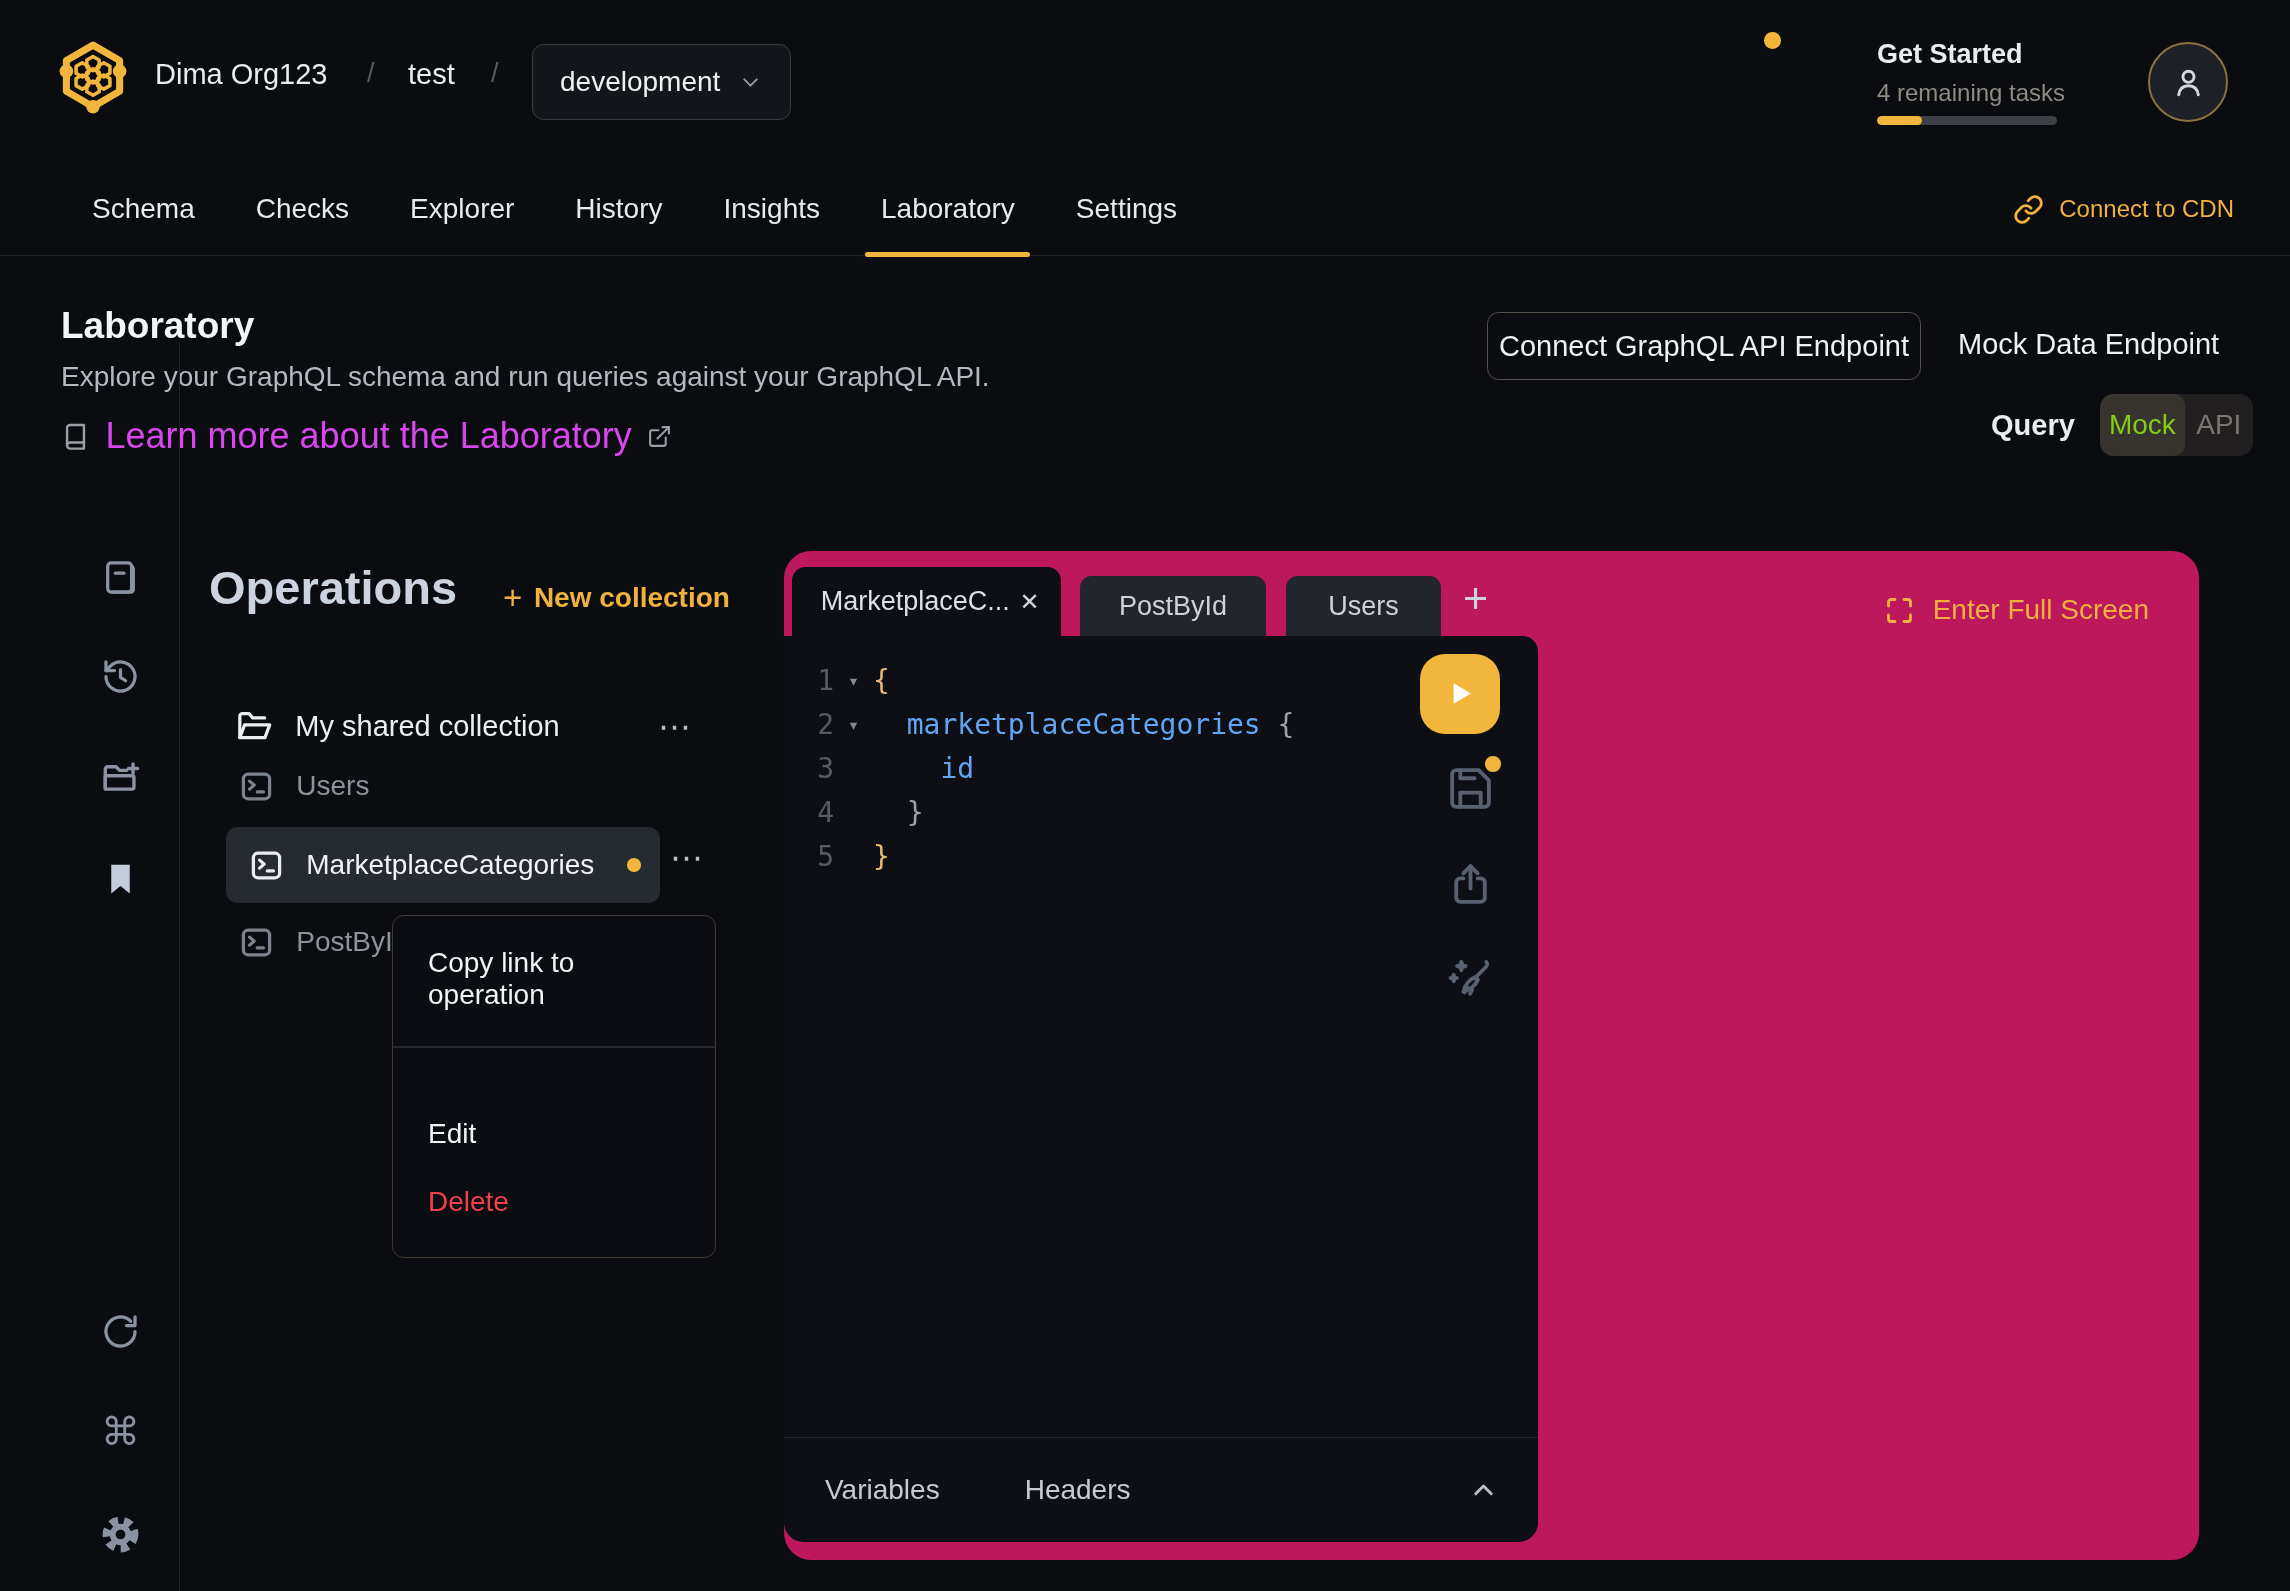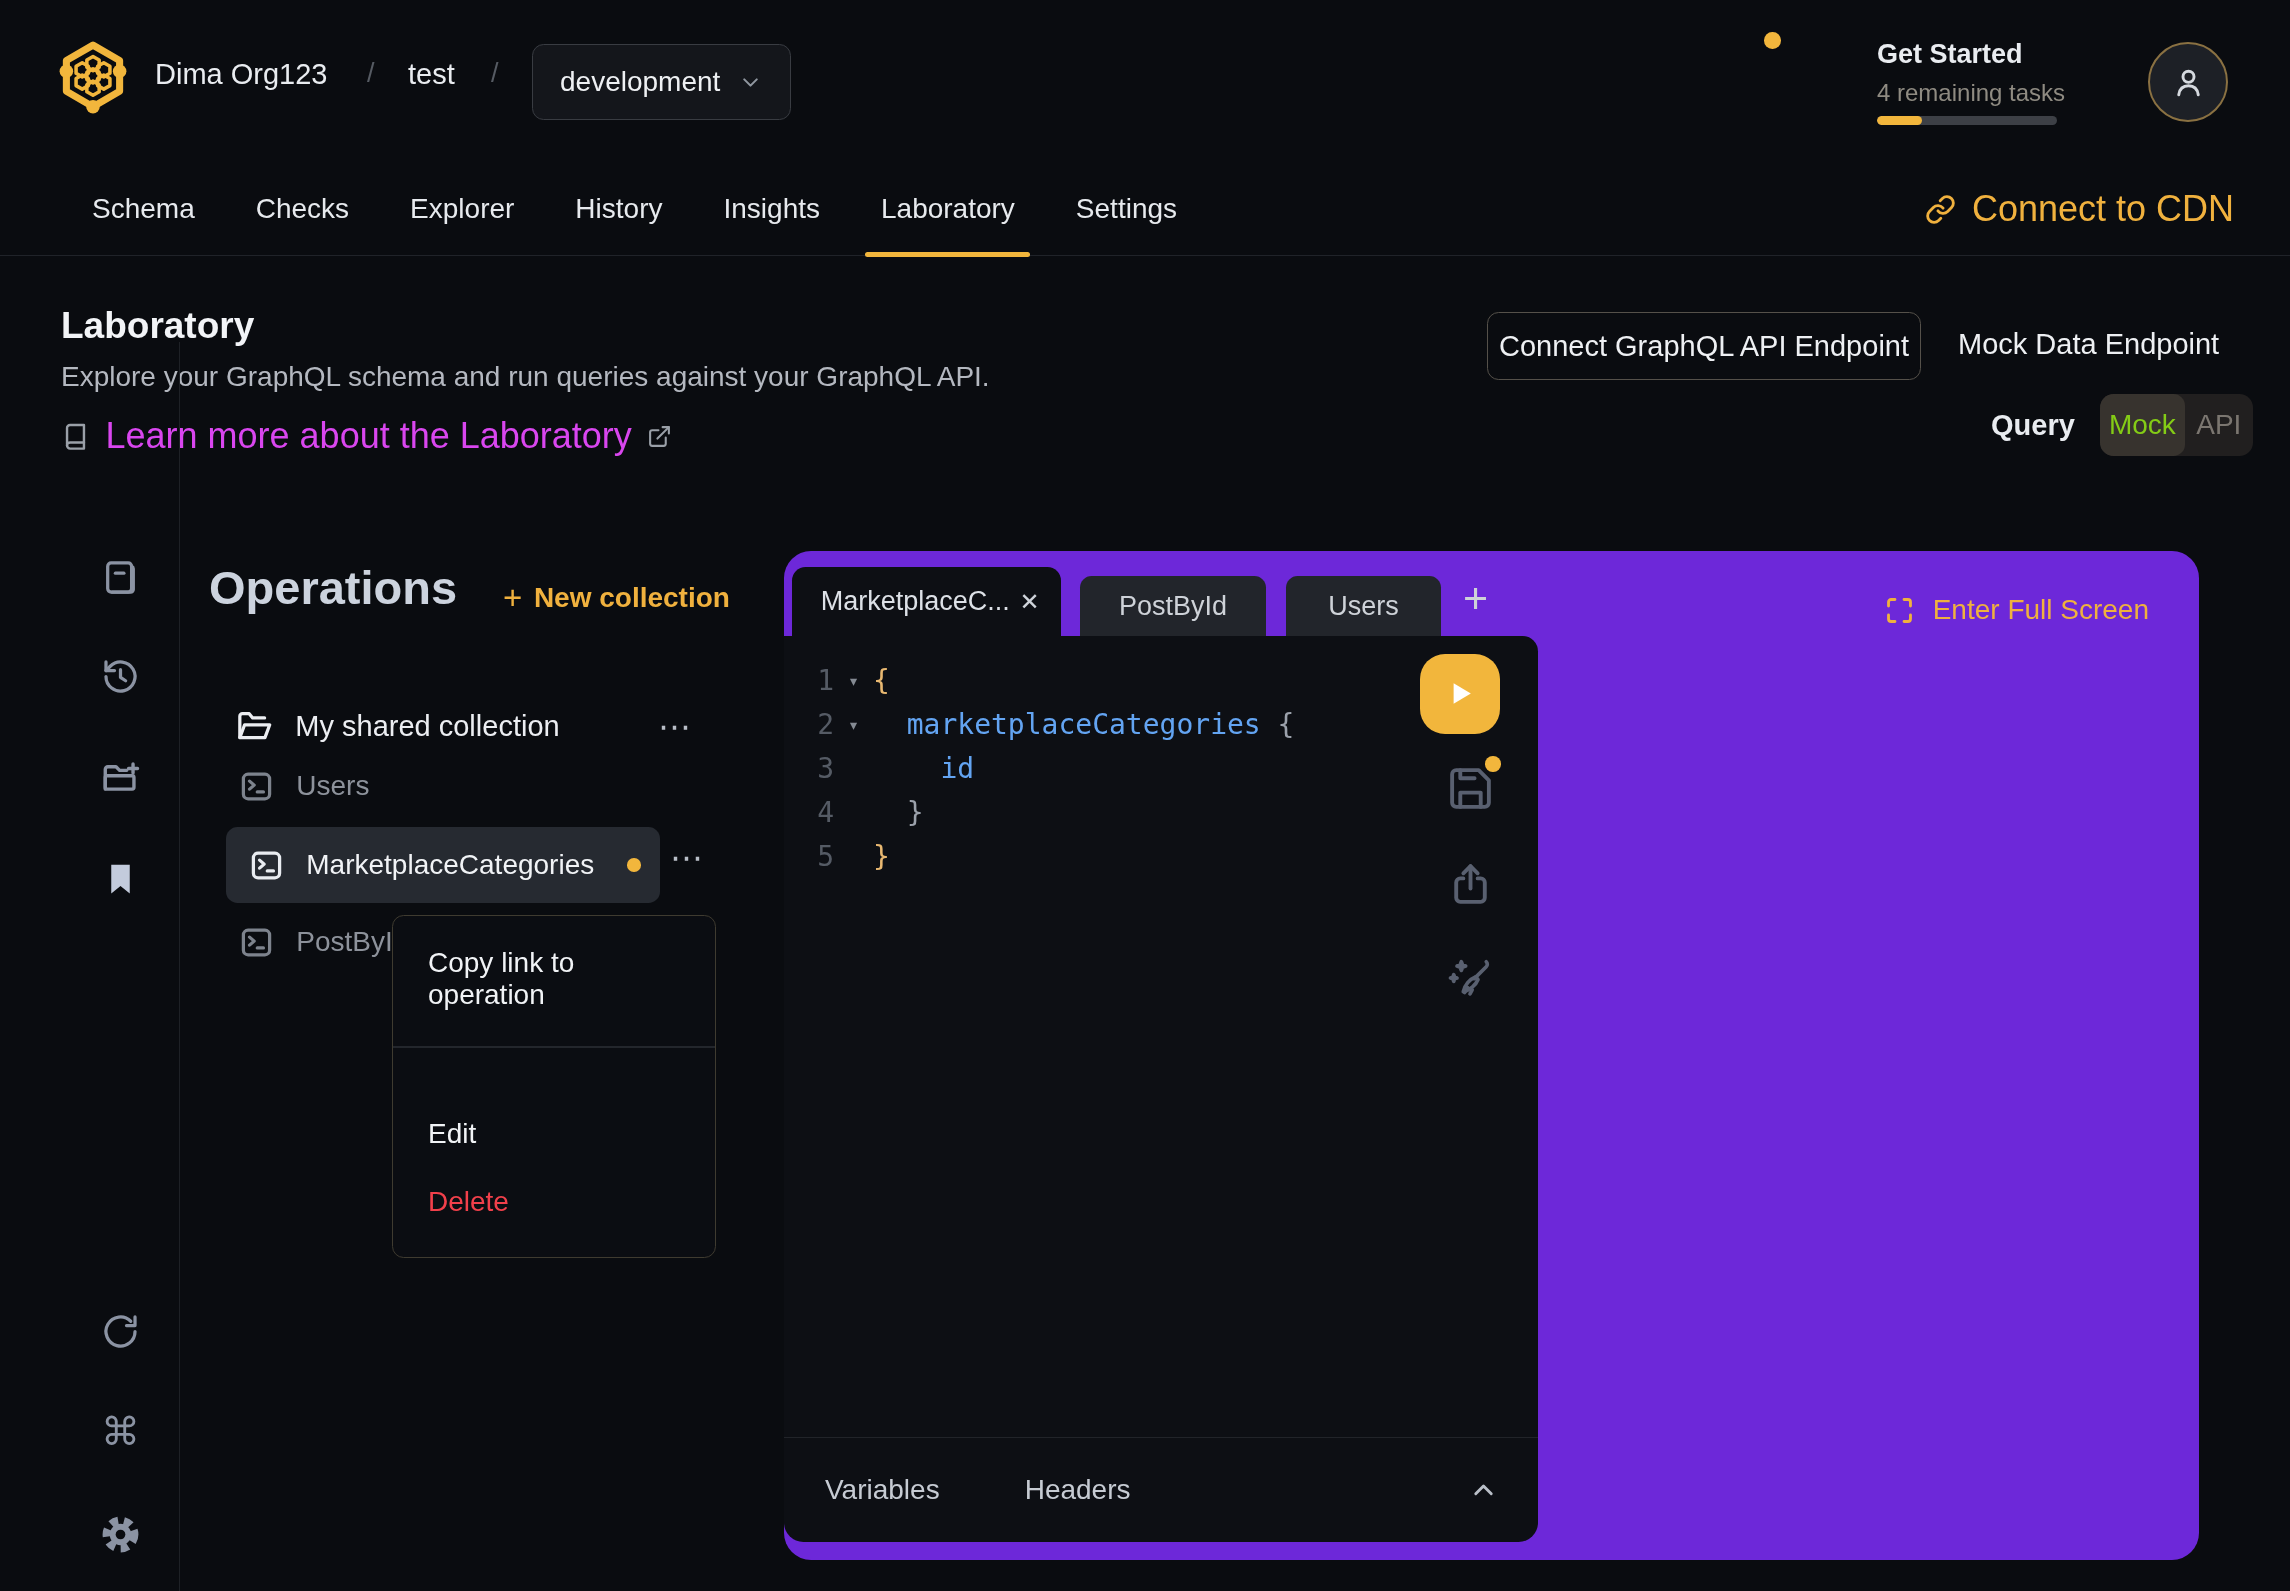--- a/index.html
+++ b/index.html
@@ -28,21 +28,21 @@
   .gs-track { position:absolute; left:1877px; top:116px; width:180px; height:8.7px; background:#3d4046; border-radius:4.9px; overflow:hidden; }
   .gs-fill { height:100%; background:#f2b63c; border-radius:4.9px; }
   .avatar { position:absolute; left:2148px; top:42px; width:80px; height:80px; border-radius:50%;
             border:2.9px solid #8a7142; background:#1d2026; display:flex; align-items:center; justify-content:center; cursor:pointer; }
 
   
   .navbar { position:absolute; left:0; top:163px; width:100%; height:93px; border-bottom:1.9px solid #202329;
             display:flex; align-items:center; padding-left:92px; gap:61px; }
   .ntab { font-size:28px; color:#e7eaee; cursor:pointer; position:relative; height:93px; display:flex; align-items:center; }
   .ntab.active::after { content:""; position:absolute; left:-15.5px; right:-15.5px; bottom:-1.9px; height:5.8px; background:#f2b63c; border-radius:2.9px; }
-  .cdn { margin-left:auto; margin-right:56px; display:flex; align-items:center; gap:15.5px; color:#f0b13e; font-size:36px; cursor:pointer; }
+  .cdn { margin-left:auto; margin-right:56px; display:flex; align-items:center; gap:15.5px; color:#f0b13e; font-size:24px; cursor:pointer; }
 
   
   .pg-title { position:absolute; left:61px; top:305px; font-size:37px; font-weight:600; color:#f2f4f7; }
   .pg-desc { position:absolute; left:61px; top:361px; font-size:28px; color:#b4b8c0; }
   .learn { position:absolute; left:61px; top:415px; display:flex; align-items:center; gap:15.5px; color:#d946ef; font-size:36px; cursor:pointer; }
   .connect-ep { position:absolute; left:1487px; top:312px; width:434px; height:68px; display:flex; align-items:center; justify-content:center;
                 border:1.9px solid #55514a; border-radius:11.6px; font-size:29px; color:#eef0f3; background:transparent; cursor:pointer; }
   .mock-ep { position:absolute; left:1958px; top:328px; font-size:29px; font-weight:500; color:#eef0f3; cursor:pointer; }
   .query-row { position:absolute; left:1991px; top:394px; display:flex; align-items:center; gap:25px; }
   .query-lbl { font-size:29px; font-weight:700; }
@@ -76,21 +76,21 @@
 
   
   .menu { position:absolute; left:212px; top:573px; width:324px; background:#0b0d12; border:1.9px solid #3f3b30; border-radius:11.6px; z-index:30; }
   .mi { font-size:28px; color:#f1f3f6; cursor:pointer; }
   .mi.copy { padding:31px 35px 35px; }
   .menu hr { border:none; height:1.9px; background:#23262c; }
   .mi.edit { padding:29px 35px 11.6px;margin-top:41px; }
   .mi.delete { padding:25px 35px 39px; color:#f2404b; }
 
   
-  .panel { position:absolute; left:784px; top:551px; width:1415px; height:1009px; background:#6d28d9; border-radius:27px; }
+  .panel { position:absolute; left:784px; top:551px; width:1415px; height:1009px; background:#be185d; border-radius:27px; }
   .etab-active { position:absolute; left:7.8px; top:15.5px; width:269px; height:70px; background:#0d0f14; border-radius:13.6px 13.6px 0 0;
                  display:flex; align-items:center; padding:0 21.3px 0 29px; cursor:pointer; }
   .etab-active .elbl { font-size:27px; color:#dde1e7; }
   .etab-close { margin-left:auto; font-size:24px; color:#ced3da; cursor:pointer; }
   .etab { position:absolute; top:25px; height:60px; background:#22252b; border-radius:11.6px 11.6px 0 0;
           display:flex; align-items:center; justify-content:center; font-size:27px; color:#ced2d8; cursor:pointer; }
   .etab.t2 { left:296px; width:186px; }
   .etab.t3 { left:502px; width:155px; }
   .etab-plus { position:absolute; left:679px; top:23px; font-size:43px; font-weight:300; color:#ced2d8; cursor:pointer; }
   .fullscreen { position:absolute; right:50px; top:35px; display:flex; align-items:center; gap:17.5px; color:#f0b13e; font-size:28px; cursor:pointer;margin-top:8px; }

